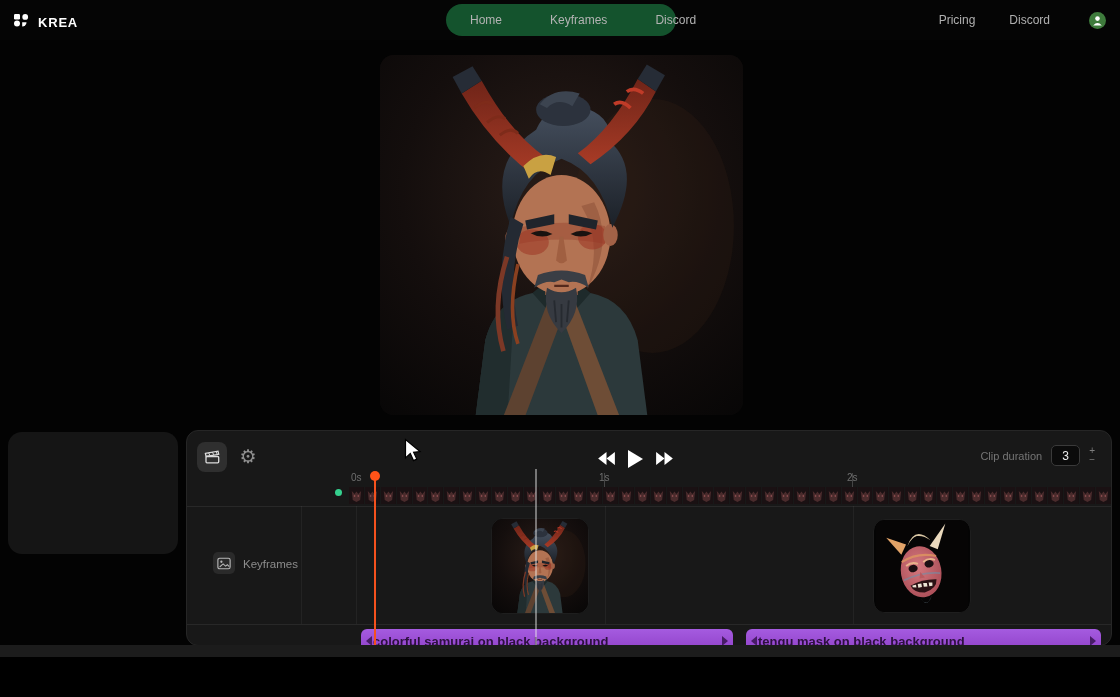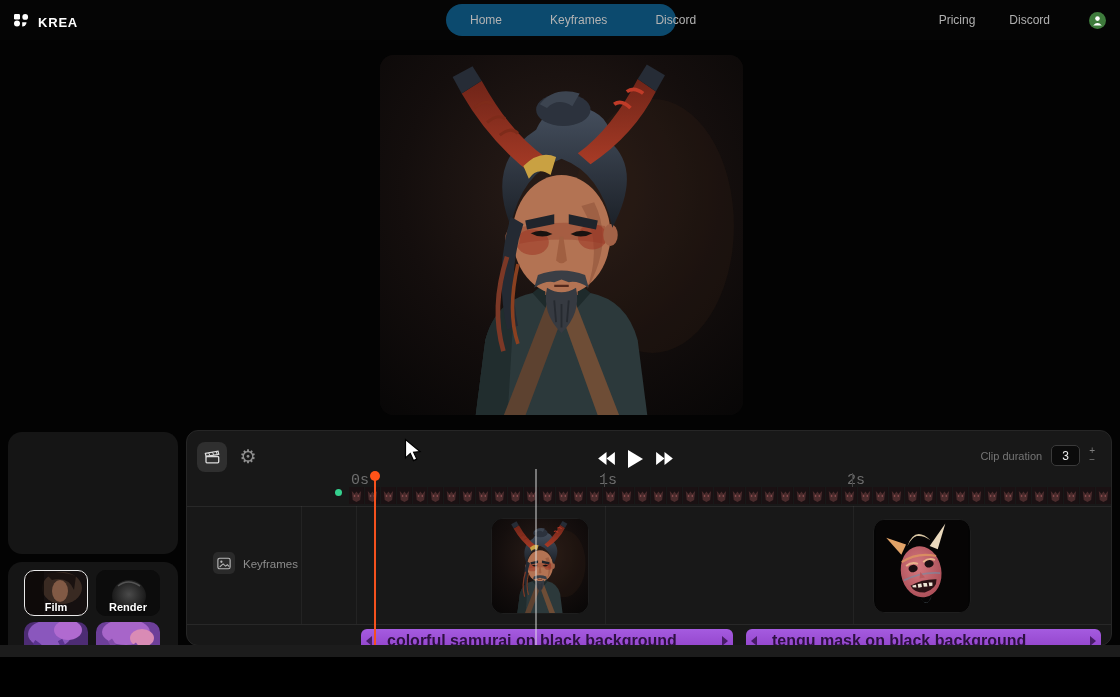--- a/index.html
+++ b/index.html
@@ -5,21 +5,21 @@
   * { margin:0; padding:0; box-sizing:border-box; }
   html,body { background:#000; }
   body { font-family:"Liberation Sans", sans-serif; }
   #stage { position:relative; width:1120px; height:657px; background:#030303; overflow:hidden; }
   .abs { position:absolute; }
 
   
   .topbar { left:0; top:0; width:1120px; height:40px; background:#050505; }
   .logo { left:14px; top:13px; display:flex; align-items:center; gap:9px; }
   .logo-text { color:#fff; font-size:13px; font-weight:bold; letter-spacing:.8px; }
-  .nav-pill { left:446px; top:4px; width:230px; height:32px; background:#0c4a6e; border-radius:16px;
+  .nav-pill { left:446px; top:4px; width:230px; height:32px; background:#14532d; border-radius:16px;
               display:flex; align-items:center; justify-content:space-between; padding:0 24px;gap:48px; }
   .nav-tab { color:#b3b3b3; font-size:12px; cursor:default; }
   .top-links { right:70px; top:0; height:40px; display:flex; align-items:center; gap:34px;text-align:right; }
   .top-link { color:#b0b0b0; font-size:12px; }
   .avatar { left:1089px; top:12px; width:17px; height:17px; border-radius:50%; background:#3e7b3c;
             display:flex; align-items:center; justify-content:center; overflow:hidden; }
 
   
   .preview { left:380px; top:55px; width:363px; height:360px; border-radius:14px; overflow:hidden; background:#0b0909; }
   .preview svg { width:100%; height:100%; display:block; }
@@ -40,36 +40,36 @@
   .tool-btn { left:10px; top:11px; width:30px; height:30px; background:#2f2f2f; border-radius:8px;
               display:flex; align-items:center; justify-content:center; }
   .gear { left:48px; top:13px; width:26px; height:26px; color:#909090; font-size:19px; line-height:26px; text-align:center; }
   .transport { left:398px; top:14px; width:100px; height:30px; display:flex; align-items:center; justify-content:center; gap:13px; }
   .clipdur { right:16px; top:14px; display:flex; align-items:center; gap:9px; }
   .clipdur-label { color:#757575; font-size:11px; }
   .clipdur-box { width:29px; height:21px; background:#0b0b0b; border:1px solid #3a3a3a; border-radius:5px;
                  color:#ededed; font-size:12px; display:flex; align-items:center; justify-content:center; }
   .stepper { display:flex; flex-direction:column; align-items:center; gap:1px; }
   .stepper span { color:#7d7d7d; font-size:10px; line-height:8px; }
-  .ruler-label { top:41px; color:#6e6e6e; font-size:15px;font-family:Liberation Mono, monospace; }
+  .ruler-label { top:41px; color:#6e6e6e; font-size:10px; }
   .tick { top:42px; width:1px; height:15px; background:#454545; }
   .status-dot { left:148px; top:58px; width:7px; height:7px; border-radius:50%; background:#35d08e; }
   .filmstrip { left:162px; top:56px; width:762px; height:17px; display:flex; gap:1px; }
   .frame { flex:1; min-width:0; background:#120c0d; }
   .frame svg { width:100%; height:100%; display:block; }
   .row-line { left:0; width:926px; height:1px; background:rgba(255,255,255,.07); }
   .grid-v { top:75px; width:1px; height:118px; background:rgba(255,255,255,.05); }
   .kf-chip { left:26px; top:121px; width:22px; height:22px; background:#2a2a2a; border-radius:5px;
              display:flex; align-items:center; justify-content:center; }
   .kf-label { left:56px; top:127px; color:#8c8c8c; font-size:11.5px; }
   .kf-thumb { border-radius:12px; overflow:hidden; background:#040404; border:1px solid #1e1e1e; }
   .kf-thumb svg { width:100%; height:100%; display:block; }
   .clip-bar { top:198px; height:24px; border-radius:6px; background:linear-gradient(#a55be0,#8e3fc6);
               display:flex; align-items:center; overflow:hidden; }
-  .clip-text { margin-left:26px; color:#2d1040; font-size:16px; font-weight:bold; white-space:nowrap; }
+  .clip-text { margin-left:12px; color:#2d1040; font-size:13px; font-weight:bold; white-space:nowrap; }
   .handle { position:absolute; top:7px; width:0; height:0; border-top:5px solid transparent; border-bottom:5px solid transparent; }
   .handle.l { left:5px; border-right:6px solid #471c66; }
   .handle.r { right:5px; border-left:6px solid #471c66; }
   .hover-line { left:348px; top:38px; width:1.5px; height:178px; background:rgba(235,235,235,.45); }
   .playhead-line { left:187px; top:46px; width:2px; height:170px; background:#f4511e; }
   .playhead-dot { left:183px; top:40px; width:10px; height:10px; border-radius:50%; background:#ff5318; }
 
   
   .cursor { left:404px; top:438px; z-index:40; }
 
@@ -231,44 +231,20 @@
     <svg viewBox="0 0 200 200" preserveAspectRatio="xMidYMid slice">
         <use href="#samurai-art"></use>
       </svg>
   </div>
 
   <div class="abs card card-actions">
     
     
   </div>
 
-  <div class="abs card card-styles">
-    <div class="abs style-thumb sel" style="left:16px; top:8px;">
-      <svg viewBox="0 0 64 46">
-          <use href="#film-art"></use>
-        </svg>
-      <span class="style-label">Film</span>
-    </div>
-    <div class="abs style-thumb" style="left:88px; top:8px;">
-      <svg viewBox="0 0 64 46">
-          <use href="#render-art"></use>
-        </svg>
-      <span class="style-label">Render</span>
-    </div>
-    <div class="abs style-thumb" style="left:16px; top:60px;">
-      <svg viewBox="0 0 64 46">
-          <use href="#purple-a"></use>
-        </svg>
-    </div>
-    <div class="abs style-thumb" style="left:88px; top:60px;">
-      <svg viewBox="0 0 64 46">
-          <use href="#purple-b"></use>
-        </svg>
-    </div>
-  </div>
 
   <div class="abs timeline">
 
     <div class="abs tool-btn">
       <svg width="18" height="16" viewBox="0 0 18 16">
           <path d="M2.4 4.4 L15 2.2 L15.7 5.3 L3.1 7.5 Z" fill="none" stroke="#dcdcdc" stroke-width="1.3"></path>
           <path d="M5.6 3.9 L7 6.6 M9.4 3.2 L10.8 5.9 M13 2.6 L14.3 5.3" stroke="#dcdcdc" stroke-width="1"></path>
           <rect x="3" y="7.5" width="12.7" height="6.3" rx="1" fill="none" stroke="#dcdcdc" stroke-width="1.3"></rect>
         </svg>
     </div>

